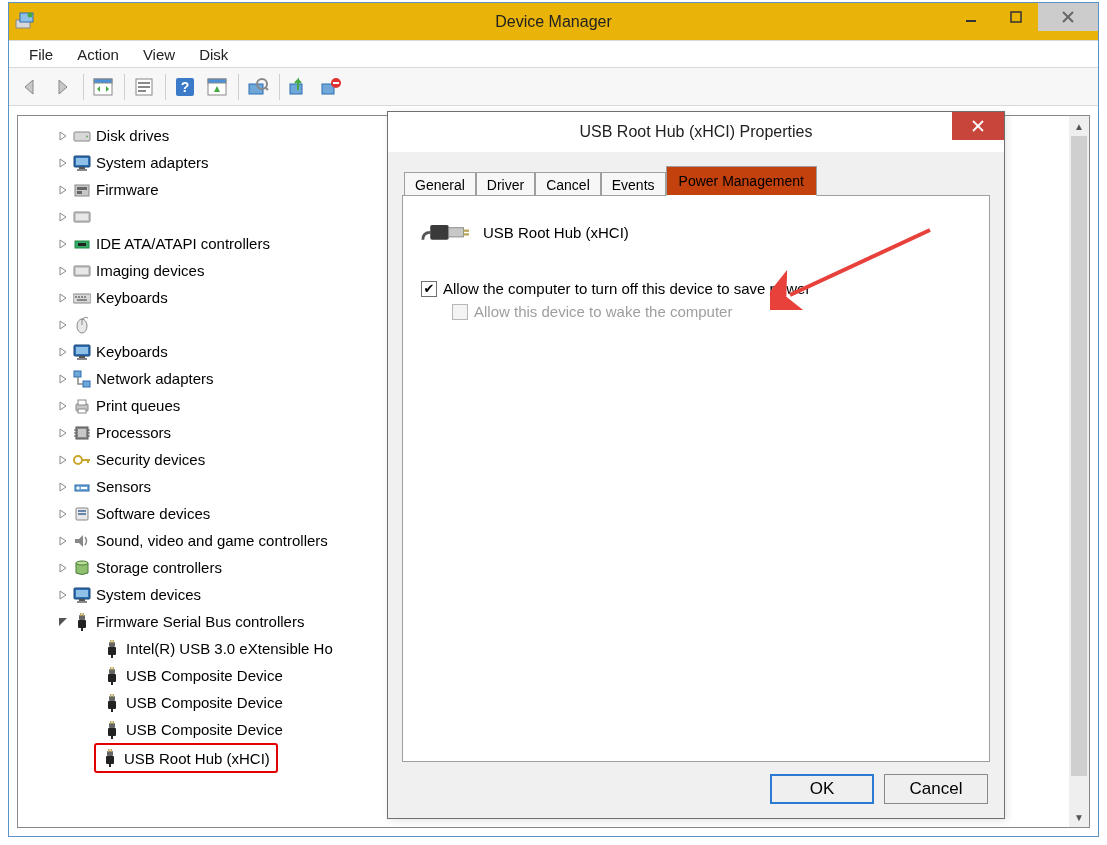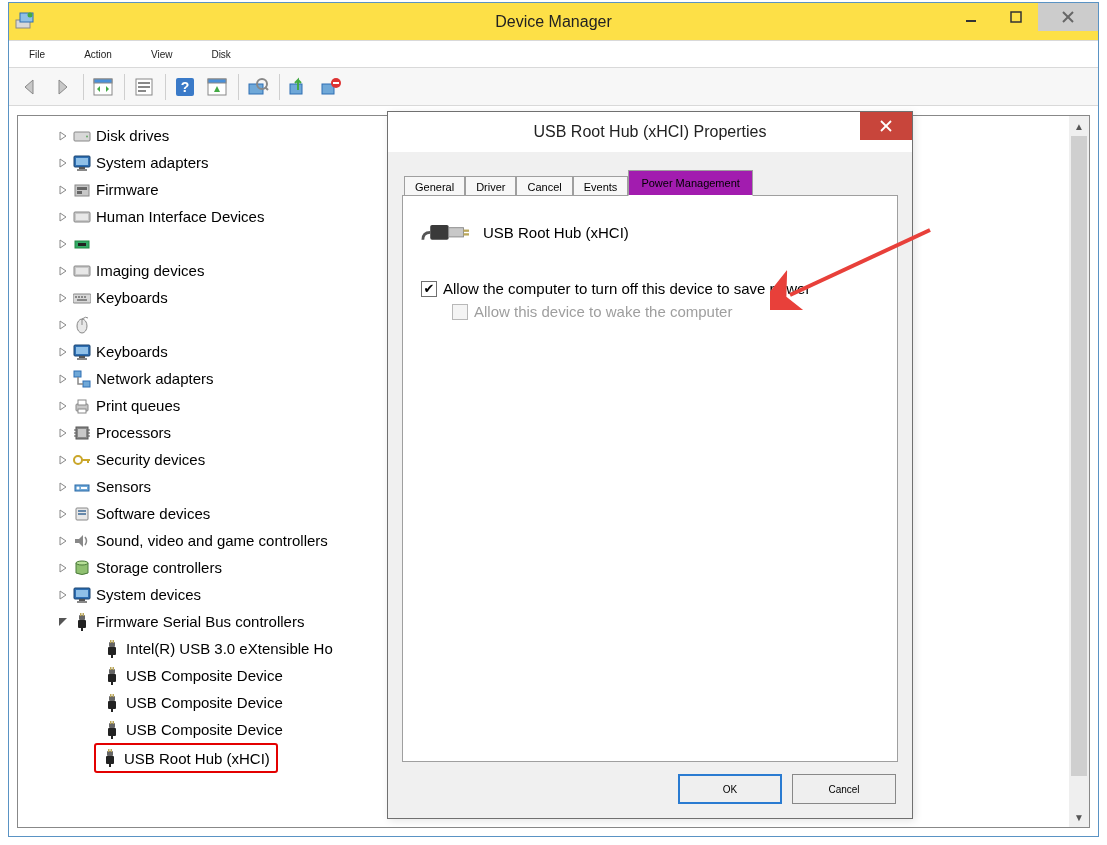--- a/index.html
+++ b/index.html
@@ -23,21 +23,21 @@
     border: 1px solid #5a93c4;
     background: #fff;
   }
 
   
   .dm-titlebar {
     height: 38px;
     display: flex;
     align-items: center;
     position: relative;
-    background: #fde047;
+    background: #eab308;
     border-bottom: 1px solid #d9d9d9;
   }
   .dm-appicon {
     width: 20px; height: 20px;
     margin: 0 6px 0 6px;
     position: relative;
   }
   .dm-appicon svg { width: 20px; height: 20px; }
   .dm-title {
     position: absolute;
@@ -59,22 +59,22 @@
   }
   .dm-winbtn.close { background: #ccc; color: #555; width: 60px; }
 
   
   .dm-menubar {
     height: 27px;
     display: flex;
     align-items: center;
     border-bottom: 1px solid #d9d9d9;
     padding-left: 8px;
-    gap: 15px;
-    font-size: 10px;
+    gap: 0;
+    font-size: 15px;
     color: #222;
     background: #fff;
   }
   .dm-menuitem { padding: 3px 12px; }
 
   
   .dm-toolbar {
     height: 38px;
     display: flex;
     align-items: center;
@@ -161,21 +161,21 @@
     left: 2px; right: 2px;
     top: 20px;
     height: 90%;
     background: #cfcfcf;
   }
 
   
   .props-dialog {
     position: absolute;
     left: 387px; top: 111px;
-    width: 526px; height: 708px;
+    width: 618px; height: 708px;
     background: #f0f0f0;
     border: 1px solid #707070;
     box-shadow: 2px 2px 8px rgba(0,0,0,.1);
     z-index: 10;
   }
   .props-titlebar {
     height: 40px;
     background: #fff;
     display: flex;
     align-items: center;
@@ -198,33 +198,33 @@
   }
   .props-body {
     position: absolute;
     left: 14px; right: 14px; top: 54px; bottom: 56px;
   }
   .tabstrip {
     display: flex;
     align-items: flex-end;
     height: 30px;
     padding-left: 2px;
-    font-size: 11px;
+    font-size: 14px;
   }
   .tab {
     border: 1px solid #9f9f9f;
     border-bottom: none;
     background: #f7f7f7;
     padding: 4px 10px 4px 10px;
     margin-right: 0;
     position: relative;
     top: 1px;
   }
   .tab.active {
-    background: #a21caf;
+    background: #c2410c;
     border-bottom: 1px solid #fff;
     padding: 6px 12px 6px 12px;
     z-index: 2;
     top: 0;
     margin-top: 20px;
   }
   .tabpanel {
     border: 1px solid #9f9f9f;
     background: #fff;
     position: absolute;
@@ -260,21 +260,21 @@
     position: absolute;
     right: 16px; bottom: 14px;
     display: flex;
     gap: 10px;
   }
   .btn {
     width: 104px; height: 30px;
     border: 1px solid #888;
     background: #efefef;
     display: flex; align-items: center; justify-content: center;
-    font-size: 10px;
+    font-size: 17px;
   }
   .btn.default { border: 2px solid #2a7bd1; }
 
   
   .anno-arrow {
     position: absolute;
     left: 770px; top: 220px;
     width: 170px; height: 90px;
     z-index: 20;
     pointer-events: none;
@@ -527,32 +527,32 @@
           <span class="tree-expander">
             <svg width="10" height="10">
               <path d="M2 1 L8 5 L2 9 Z" fill="none" stroke="#888"></path>
             </svg>
           </span>
           <span class="tree-icon">
             <svg viewBox="0 0 18 18">
               <use href="#ic-generic"></use>
             </svg>
           </span>
-          <span class="tree-label">Human Interface Devices</span>
         </div><div class="tree-row level1">
           <span class="tree-expander">
             <svg width="10" height="10">
               <path d="M2 1 L8 5 L2 9 Z" fill="none" stroke="#888"></path>
             </svg>
           </span>
           <span class="tree-icon">
             <svg viewBox="0 0 18 18">
               <use href="#ic-chip"></use>
             </svg>
           </span>
+          <span class="tree-label">IDE ATA/ATAPI controllers</span>
         </div><div class="tree-row level1">
           <span class="tree-expander">
             <svg width="10" height="10">
               <path d="M2 1 L8 5 L2 9 Z" fill="none" stroke="#888"></path>
             </svg>
           </span>
           <span class="tree-icon">
             <svg viewBox="0 0 18 18">
               <use href="#ic-generic"></use>
             </svg>

